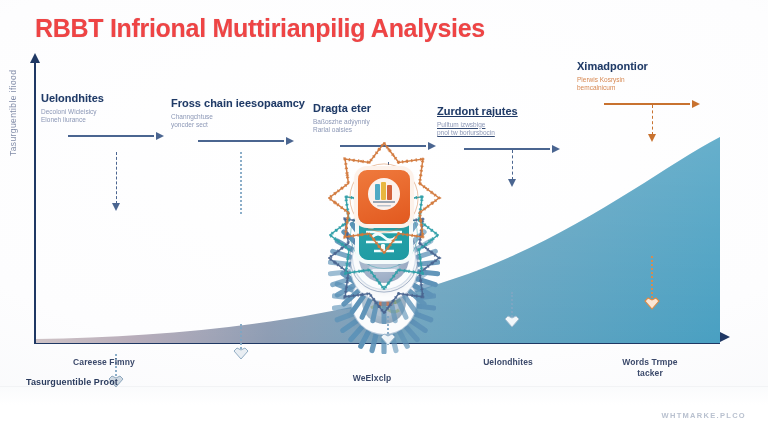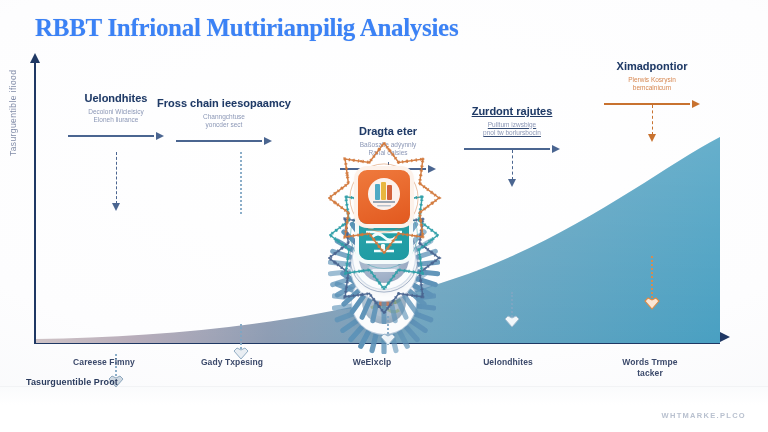--- a/index.html
+++ b/index.html
@@ -20,23 +20,22 @@
   #bottom-shade{
     position:absolute;left:0;right:0;bottom:0;height:46px;
     background:linear-gradient(180deg,#fafbfc 0%,#ffffff 40%,#ffffff 100%);
     border-top:1px solid #f2f3f5;
   }
 
   
   #title{
     position:absolute;left:35px;top:14px;
     font-size:25px;font-weight:bold;letter-spacing:-0.3px;
-    color:#3b82f6;white-space:nowrap;
+    color:#ef4444;white-space:nowrap;
     text-shadow:0 0 1px rgba(120,140,175,.35);
-    font-family:Liberation Serif, serif;
   }
 
   
   #plot{
     position:absolute;left:34px;top:60px;width:700px;height:290px;
   }
   #yaxis{
     position:absolute;left:0;top:0;width:2px;height:284px;
     background:#1f3864;
   }
@@ -58,21 +57,21 @@
     position:absolute;left:-26px;top:96px;
     transform:rotate(-90deg);transform-origin:left top;
     font-size:8.5px;color:#6b7899;letter-spacing:.4px;white-space:nowrap;
     opacity:.85;
   }
 
   
   #curve{position:absolute;left:2px;bottom:7px;width:684px;height:240px;}
 
   
-  .col{position:absolute;top:0;width:150px;margin-left:-75px;text-align:center;}
+  .col{position:absolute;top:0;width:150px;margin-left:-75px;text-align:left;}
   .hdr-title{
     font-size:11px;font-weight:bold;line-height:1.15;color:#1f3a66;
     text-shadow:0 0 1px rgba(140,155,185,.3);
   }
   .hdr-sub{
     margin-top:3px;font-size:6.5px;line-height:1.35;color:#7f8cae;opacity:.9;
   }
   .hdr-sub.orange{color:#d2793c;}
 
   
@@ -230,21 +229,21 @@
         <rect x="12" y="20" width="19" height="6" rx="2" fill="#d2724a" opacity=".85"></rect>
       </svg>
     </div>
   </div>
   <div class="vconn" style="left:116px;top:354px;height:26px;"></div>
   <svg class="marker" viewBox="0 0 16 16" style="left:116px;top:380px;">
     <path d="M8 15 L1 7 L4 4 L8 6 L12 4 L15 7 Z" fill="#cfd9e2" stroke="#8ea7bd" stroke-width="1"></path>
   </svg>
   <div class="cap" style="left:104px;">Careese Fimny</div>
 
-  <div class="col" style="left:224px;top:97px;">
+  <div class="col" style="left:246px;top:97px;">
     <div class="hdr-title">Fross chain ieesopaamcy</div>
     <div class="hdr-sub">Channgchtuse<br>yoncder sect</div>
     <div class="harrow">
         <i></i>
         <b></b>
       </div>
   </div>
   <div class="vconn" style="left:241px;top:152px;height:62px;"></div>
   <div class="badge" style="top:212px;margin-left:-56px;width:112px;height:112px;">
     <svg class="ring" viewBox="0 0 112 112">
@@ -289,23 +288,22 @@
         <path d="M20 21 q-8 -2 -11 -8 q6 9 11 11 Z" fill="#6d6f74"></path>
         <path d="M32 21 q8 -2 11 -8 q-6 9 -11 11 Z" fill="#6d6f74"></path>
         <rect x="24" y="33" width="4" height="15" rx="1.6" fill="#6d6f74"></rect>
       </svg>
     </div>
   </div>
   <div class="vconn" style="left:241px;top:324px;height:28px;"></div>
   <svg class="marker" viewBox="0 0 16 16" style="left:241px;top:352px;">
     <path d="M8 15 L1 7 L4 4 L8 6 L12 4 L15 7 Z" fill="#e9eef3" stroke="#93aec4" stroke-width="1"></path>
   </svg>
-  <div class="cap" style="left:232px;">Gady Txpesing</div>
-
-  <div class="col" style="left:388px;top:125px;">
+
+  <div class="col" style="left:388px;top:102px;">
     <div class="hdr-title">Dragta eter</div>
     <div class="hdr-sub">Baßoszhe adýynnly<br>Rarlal oalsies</div>
     <div class="harrow">
         <i></i>
         <b></b>
       </div>
   </div>
   <div class="vdrop" style="left:388px;top:162px;height:36px;">
     <div class="tip"></div>
   </div>
@@ -371,21 +369,21 @@
         <path d="M10 38 q0 -14 15 -14 q15 0 15 14 Z" fill="#c6d1e0" opacity=".85"></path>
         <path d="M25 10 l7 9 h-4.5 v11 h-5 v-11 H18 Z" fill="#f4f7fa"></path>
         <rect x="13" y="36" width="24" height="3" rx="1.4" fill="#eef2f7"></rect>
       </svg>
     </div>
   </div>
   <div class="vconn" style="left:388px;top:316px;height:22px;"></div>
   <svg class="marker" viewBox="0 0 16 16" style="left:388px;top:338px;">
     <path d="M8 15 L1 7 L4 4 L8 6 L12 4 L15 7 Z" fill="#eef4f8" stroke="#9ab6cc" stroke-width="1"></path>
   </svg>
-  <div class="cap" style="left:372px;">WeElxclp</div>
+  <div class="cap" style="left:372px;margin-top:16px;">WeElxclp</div>
 
   <div class="col" style="left:512px;top:105px;text-decoration:underline;">
     <div class="hdr-title">Zurdont rajutes</div>
     <div class="hdr-sub">Pulltum izwsbige<br>pnol tw borlursbocin</div>
     <div class="harrow">
         <i></i>
         <b></b>
       </div>
   </div>
   <div class="vdrop" style="left:512px;top:150px;height:30px;">

